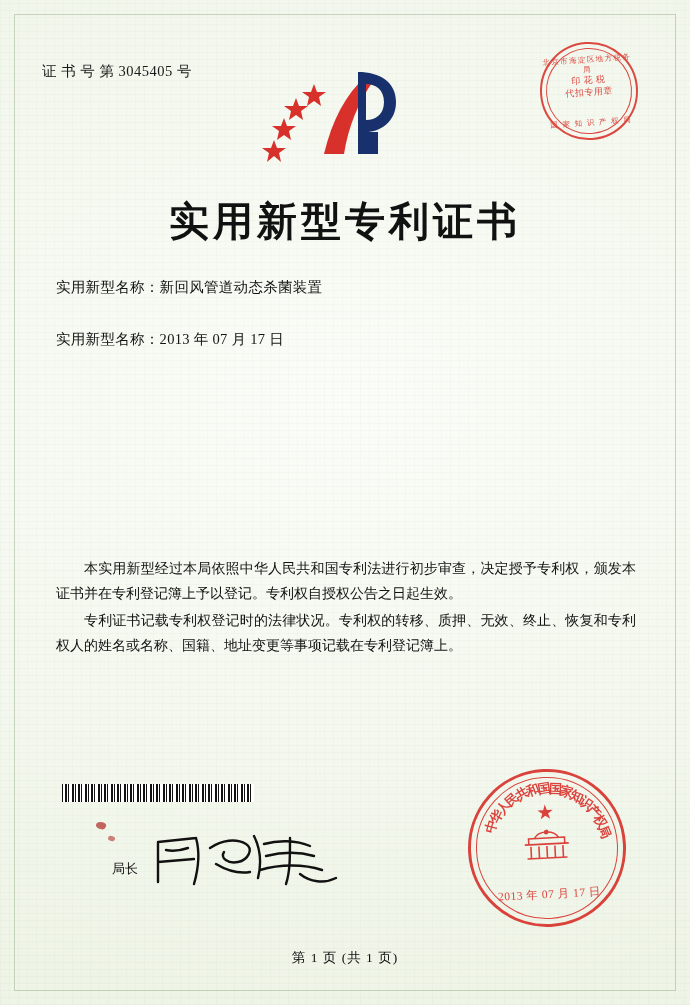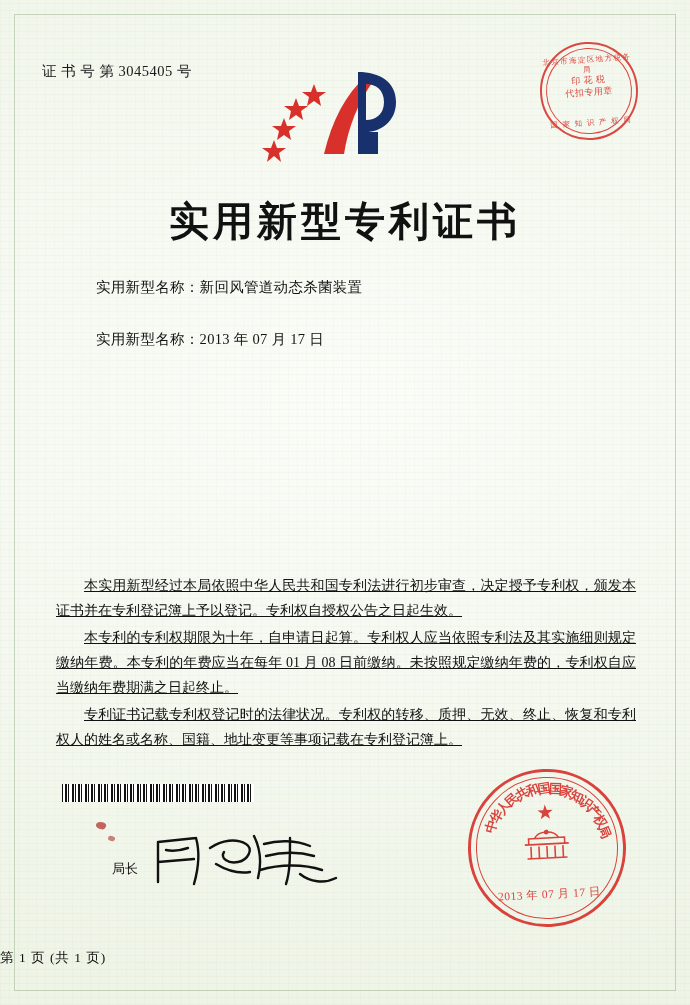--- a/index.html
+++ b/index.html
@@ -122,37 +122,35 @@
   .field-row {
     display: flex;
     align-items: baseline;
     font-size: 14.5px;
     color: #141414;
     margin-bottom: 32.5px;
     white-space: nowrap;
   }
   .field-label {
     letter-spacing: 0.3px;
-    margin-left: 40px;
   }
   .field-value {
     letter-spacing: 0.3px;
   }
 
   
   .paras {
     position: absolute;
     left: 56px;
-    top: 573px;
+    top: 556px;
     width: 580px;
     font-size: 14px;
     line-height: 25px;
     color: #111;
     text-align: justify;
-    text-decoration: underline;
   }
   .para {
     text-indent: 28px;
     margin: 0 0 2px 0;
   }
 
   
   .barcode {
     position: absolute;
     left: 62px;
@@ -256,20 +254,21 @@
     font-size: 11.5px;
     letter-spacing: 0.5px;
     color: #d8302a;
     white-space: nowrap;
   }
 
   .footer {
     position: absolute;
     left: 0; right: 0;
     bottom: 38px;
+    text-align: center;
     font-size: 13.5px;
     color: #111;
     letter-spacing: 1px;
   }
 </style>
 </head>
 <body>
 
 <div class="page">
   <div class="border-frame"></div>
@@ -310,21 +309,20 @@
       <span class="field-value">新回风管道动态杀菌装置</span>
     </div>
     <div class="field-row">
       <span class="field-label">实用新型名称：</span>
       <span class="field-value">2013 年 07 月 17 日</span>
     </div>
   </div>
 
   <div class="paras">
     <p class="para">本实用新型经过本局依照中华人民共和国专利法进行初步审查，决定授予专利权，颁发本证书并在专利登记簿上予以登记。专利权自授权公告之日起生效。</p>
-    <p class="para">本专利的专利权期限为十年，自申请日起算。专利权人应当依照专利法及其实施细则规定缴纳年费。本专利的年费应当在每年 01 月 08 日前缴纳。未按照规定缴纳年费的，专利权自应当缴纳年费期满之日起终止。</p>
     <p class="para">专利证书记载专利权登记时的法律状况。专利权的转移、质押、无效、终止、恢复和专利权人的姓名或名称、国籍、地址变更等事项记载在专利登记簿上。</p>
   </div>
 
   <div class="barcode"></div>
 
   <div class="ink-blot"></div>
   <div class="ink-blot b2"></div>
 
   <div class="sig-label">局长</div>
   <div class="sig-mark">

